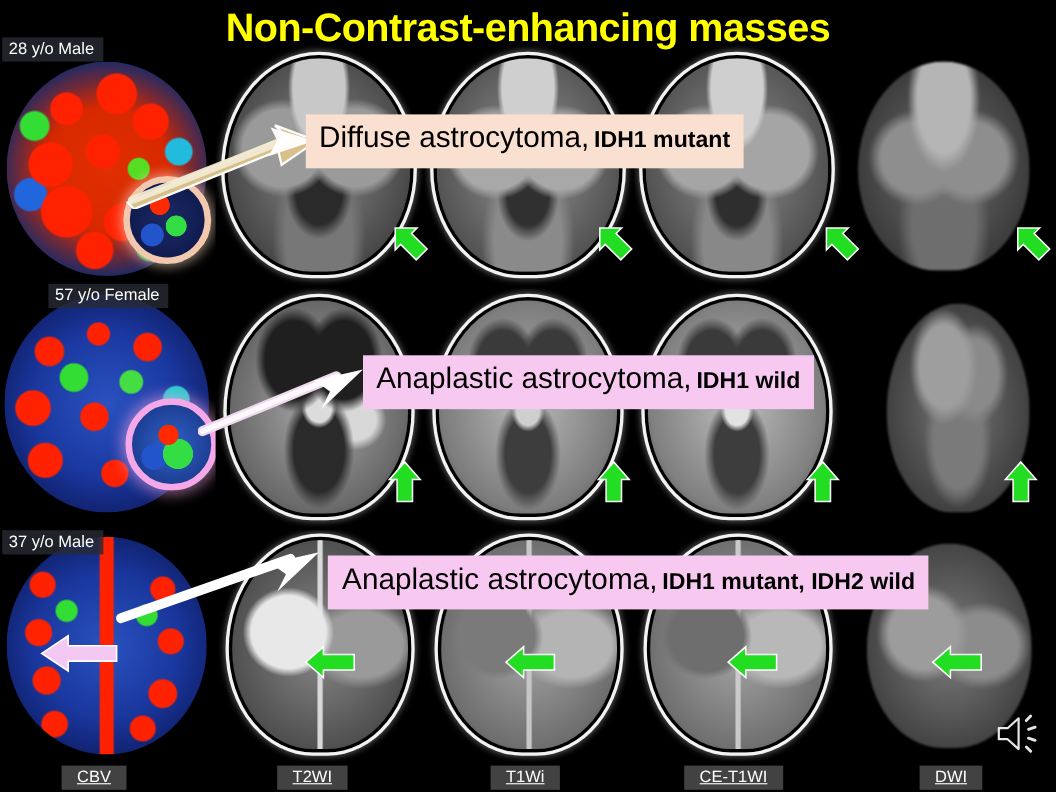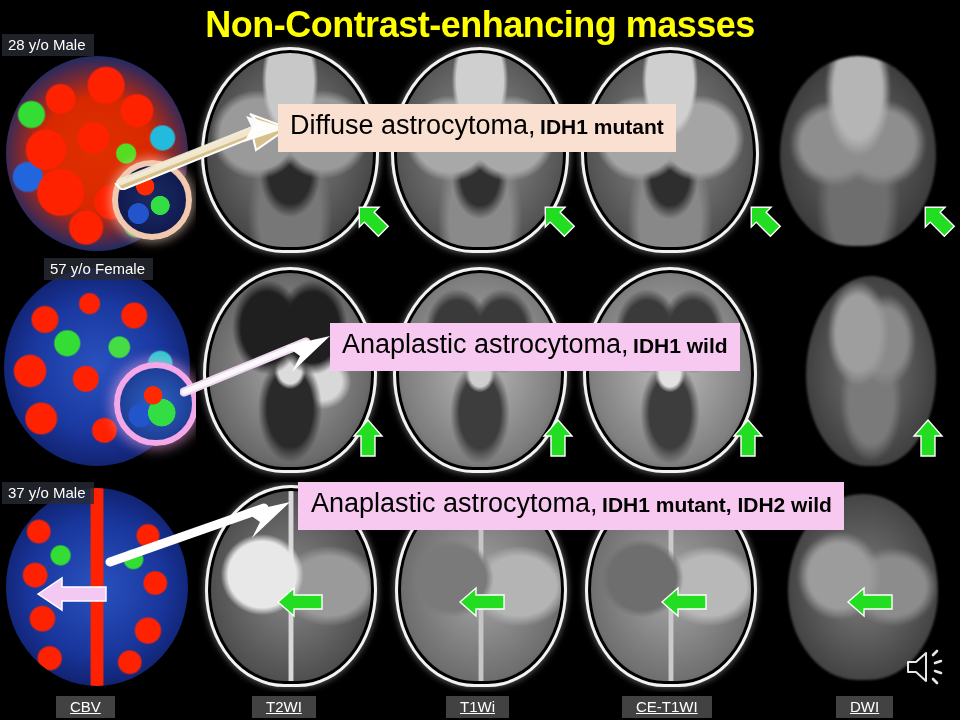--- a/index.html
+++ b/index.html
@@ -385,21 +385,21 @@
   <div class="callout" style="left:278px; top:104px; background:#FAE0D0;">
     <span class="dx">Diffuse astrocytoma,</span>
     <span class="mol">IDH1 mutant</span>
   </div>
 
   <div class="callout" style="left:330px; top:323px; background:#F8C9F0;">
     <span class="dx">Anaplastic astrocytoma,</span>
     <span class="mol">IDH1 wild</span>
   </div>
 
-  <div class="callout" style="left:298px; top:482px; background:#F8C9F0;padding-left:13px;">
+  <div class="callout" style="left:298px; top:505px; background:#F8C9F0;padding-left:13px;">
     <span class="dx">Anaplastic astrocytoma,</span>
     <span class="mol">IDH1 mutant, IDH2 wild</span>
   </div>
 
   <div class="garrow" style="left:352px; top:200px; transform:rotate(-45deg);">
     <svg viewBox="0 0 40 40">
         <polygon points="20,2 34,16 27,16 27,36 13,36 13,16 6,16" fill="#22DD22" stroke="#ffffff" stroke-width="1.4"></polygon>
       </svg>
   </div>
   <div class="garrow" style="left:538px; top:200px; transform:rotate(-45deg);">

